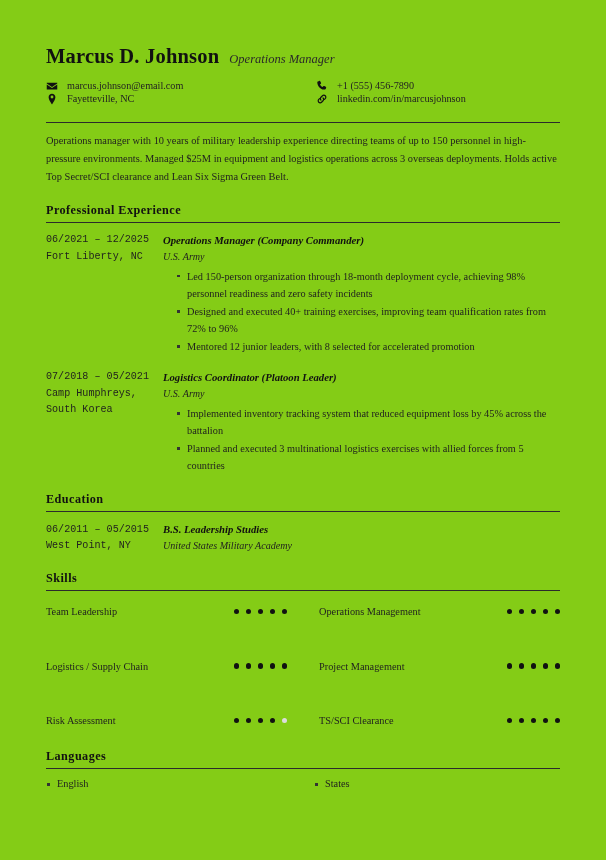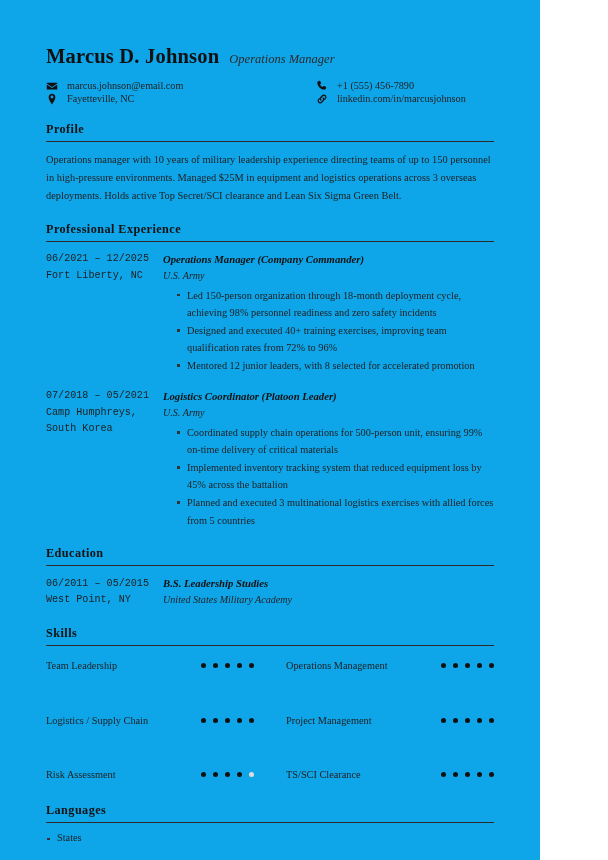--- a/index.html
+++ b/index.html
@@ -8,23 +8,23 @@
     background: #ffffff;
   }
   body {
     width: 608px;
     height: 860px;
     font-family: "Liberation Serif", "DejaVu Serif", serif;
     color: #1a1a1a;
     -webkit-font-smoothing: antialiased;
   }
   .page {
-    width: 540px;
+    width: 606px;
     height: 860px;
-    background: #0ea5e9;
+    background: #84cc16;
     box-sizing: border-box;
     padding: 40px 46px 8px 46px;
     position: relative;
     overflow: hidden;
   }
 
   
   .header-name-row {
     display: flex;
     align-items: baseline;
@@ -251,21 +251,20 @@
             <path d="M9.4 6.6a2.6 2.6 0 010 3.7l-2 2a2.6 2.6 0 11-3.7-3.7l1-1"></path>
           </svg>
         </span>
         <span class="contact-text">linkedin.com/in/marcusjohnson</span>
       </div>
 
     </div>
   </div>
 
   <div class="section">
-    <div class="section-title">Profile</div>
     <div class="section-rule"></div>
     <div class="profile-text">Operations manager with 10 years of military leadership experience directing teams of up to 150 personnel in high-pressure environments. Managed $25M in equipment and logistics operations across 3 overseas deployments. Holds active Top Secret/SCI clearance and Lean Six Sigma Green Belt.</div>
   </div>
 
   <div class="section">
     <div class="section-title">Professional Experience</div>
     <div class="section-rule"></div>
 
     <div class="entry">
       <div class="entry-meta">
@@ -285,21 +284,20 @@
 
     <div class="entry">
       <div class="entry-meta">
         <div class="entry-dates">07/2018 – 05/2021</div>
         <div class="entry-location">Camp Humphreys, South Korea</div>
       </div>
       <div class="entry-body">
         <div class="entry-role">Logistics Coordinator (Platoon Leader)</div>
         <div class="entry-org">U.S. Army</div>
         <ul class="bullets">
-          <li>Coordinated supply chain operations for 500-person unit, ensuring 99% on-time delivery of critical materials</li>
           <li>Implemented inventory tracking system that reduced equipment loss by 45% across the battalion</li>
           <li>Planned and executed 3 multinational logistics exercises with allied forces from 5 countries</li>
         </ul>
       </div>
     </div>
   </div>
 
   <div class="section">
     <div class="section-title">Education</div>
     <div class="section-rule"></div>
@@ -388,17 +386,18 @@
           </span>
       </div>
 
     </div>
   </div>
 
   <div class="section">
     <div class="section-title">Languages</div>
     <div class="section-rule"></div>
     <div class="lang-grid">
+      <div class="lang-item">English</div>
       <div class="lang-item">States</div>
     </div>
   </div>
 
 </div>
 
 </body></html>

